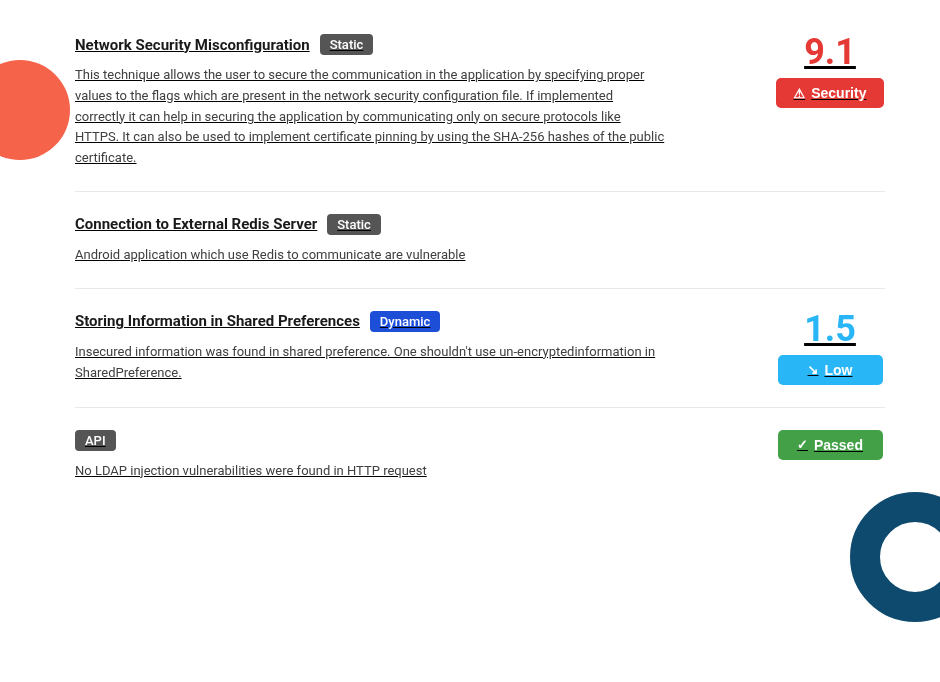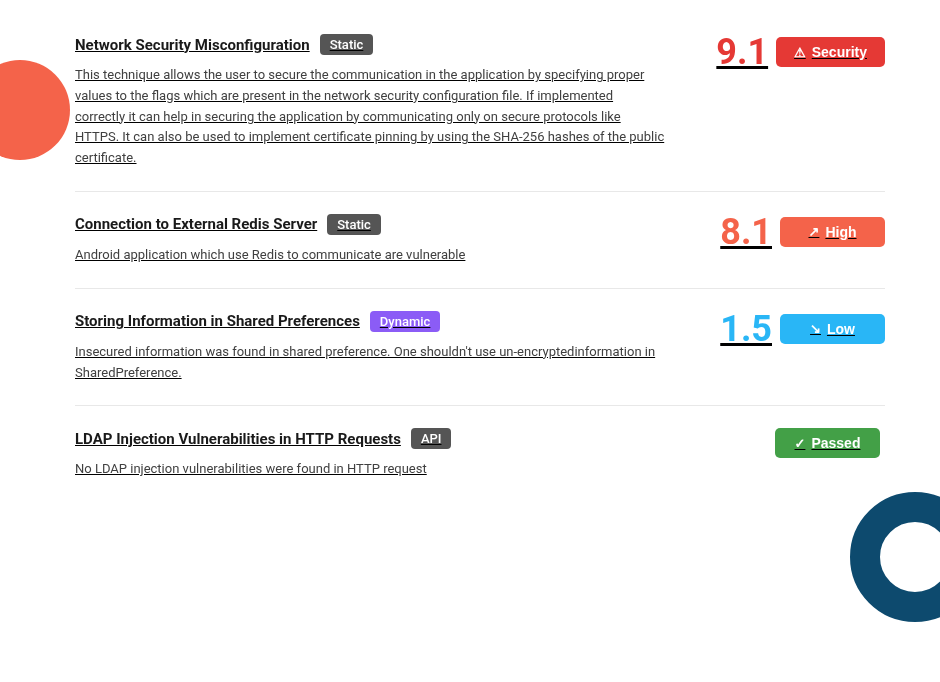--- a/index.html
+++ b/index.html
@@ -91,36 +91,37 @@
       font-size: 13px;
       font-weight: 500;
       color: #fff;
     }
 
     .badge-static {
       background: #555;
     }
 
     .badge-dynamic {
-      background: #8b5cf6;
+      background: #1d4ed8;
     }
 
     .badge-api {
       background: #555;
     }
 
     .vuln-desc {
       font-size: 13px;
       color: #404040;
       line-height: 1.6;
       max-width: 590px;
     }
 
     .vuln-right {
       display: flex;
+      flex-direction: column;
       align-items: center;
       min-width: 110px;
       gap: 8px;
     }
 
     .score {
       font-size: 36px;
       font-weight: 700;
       line-height: 1;
     }
@@ -179,48 +180,40 @@
     </div>
   </div>
       <div class="vuln-card">
     <div class="vuln-left">
       <div class="vuln-title-row">
         <span class="vuln-title">Connection to External Redis Server</span>
         <span class="badge badge-static">Static</span>
       </div>
       <div class="vuln-desc">Android application which use Redis to communicate are vulnerable</div>
     </div>
-    <div class="vuln-right">
-      <div class="score score-high">8.1</div>
-      <button class="severity-btn btn-high">
-        <span class="severity-icon">↗</span>
-        <span>High</span>
-      </button>
-    </div>
   </div>
       <div class="vuln-card">
     <div class="vuln-left">
       <div class="vuln-title-row">
         <span class="vuln-title">Storing Information in Shared Preferences</span>
         <span class="badge badge-dynamic">Dynamic</span>
       </div>
       <div class="vuln-desc">Insecured information was found in shared preference. One shouldn't use un-encryptedinformation in SharedPreference.</div>
     </div>
     <div class="vuln-right">
       <div class="score score-low">1.5</div>
       <button class="severity-btn btn-low">
         <span class="severity-icon">↘</span>
         <span>Low</span>
       </button>
     </div>
   </div>
       <div class="vuln-card">
     <div class="vuln-left">
       <div class="vuln-title-row">
-        <span class="vuln-title">LDAP Injection Vulnerabilities in HTTP Requests</span>
         <span class="badge badge-api">API</span>
       </div>
       <div class="vuln-desc">No LDAP injection vulnerabilities were found in HTTP request</div>
     </div>
     <div class="vuln-right">
 
       <button class="severity-btn btn-passed">
         <span class="severity-icon">✓</span>
         <span>Passed</span>
       </button>

